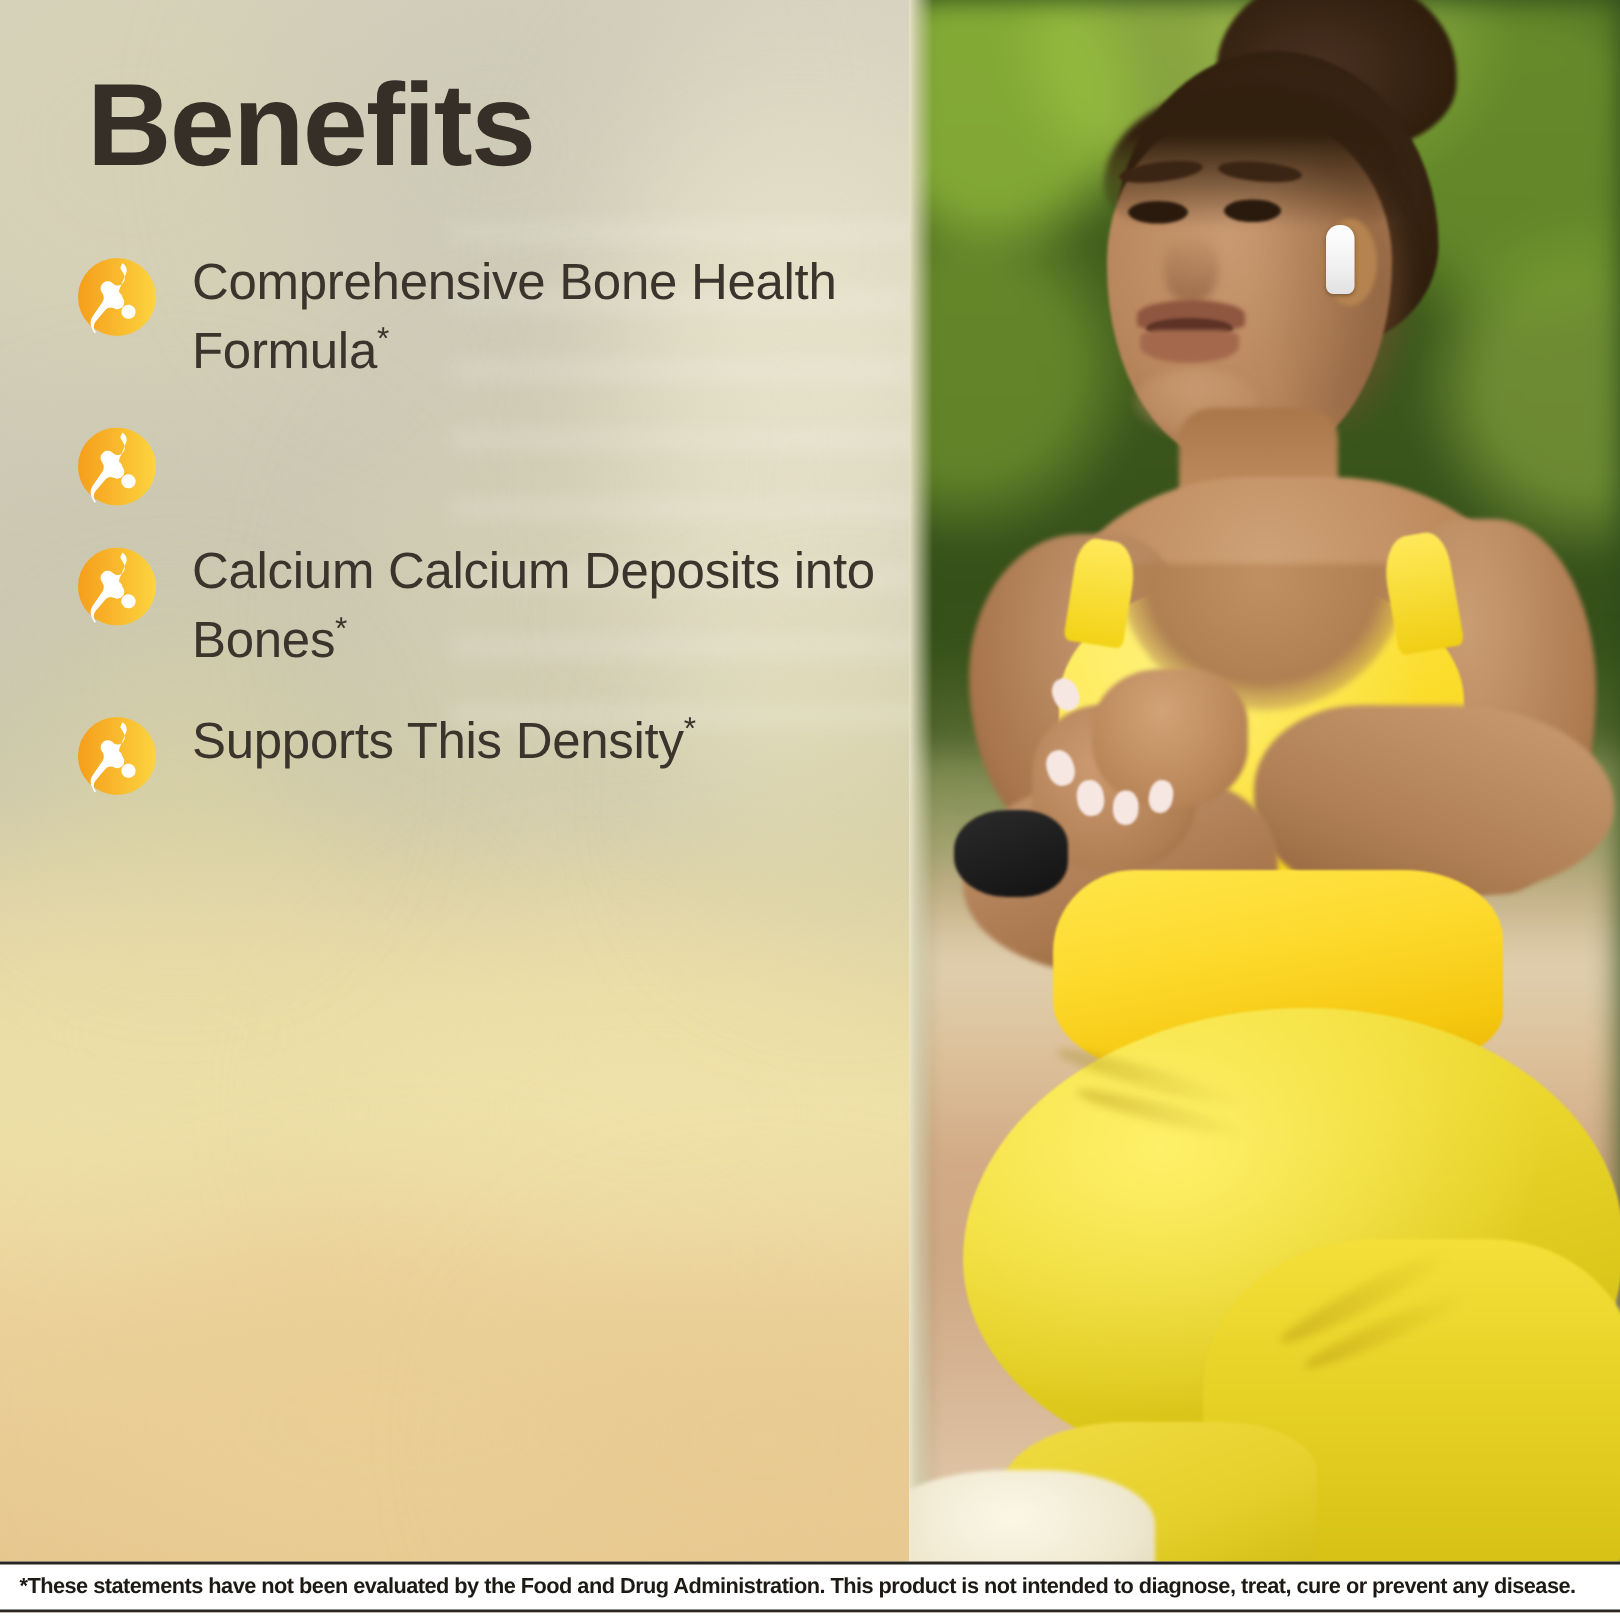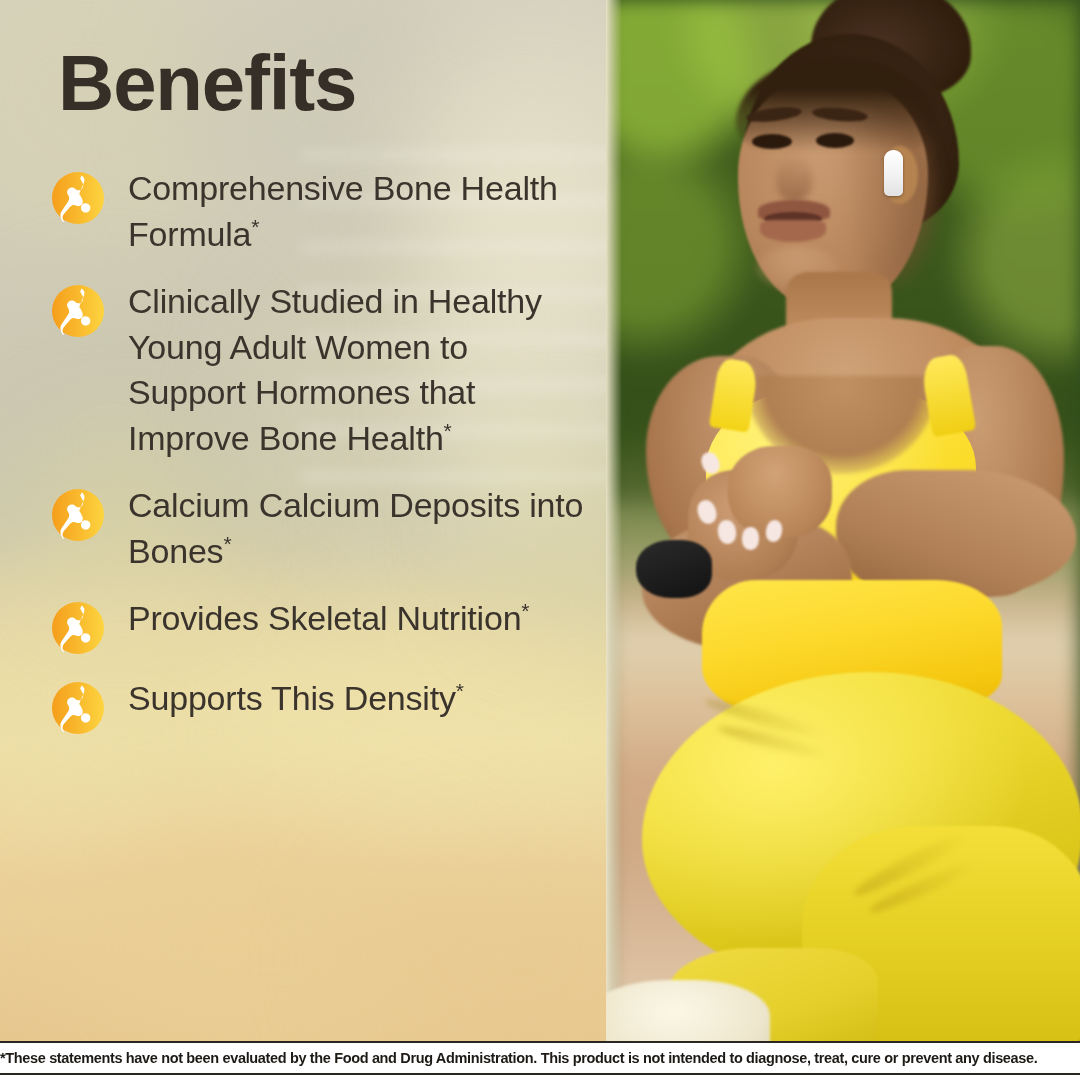--- a/index.html
+++ b/index.html
@@ -349,20 +349,21 @@
     width: 1080px;
     height: 34px;
     background: #ffffff;
     border-top: 2px solid #2a2622;
     border-bottom: 2px solid #2a2622;
     display: flex;
     align-items: center;
     box-sizing: border-box;
   }
   .footer-text {
+    padding-left: 13px;
     font-size: 14.5px;
     font-weight: 700;
     color: #1d1a16;
     letter-spacing: -0.35px;
     white-space: nowrap;
   }
   .footer-strip {
     position: absolute;
     left: 0;
     bottom: 0;
@@ -478,46 +479,34 @@
 
     <div class="bullet">
       <span class="bullet-icon">
         <svg viewBox="0 0 52 52" width="52" height="52" aria-hidden="true">
           <circle cx="26" cy="26" r="26" fill="url(#g1)"></circle>
           <path d="M29.5 3.5c2.6 1.3 3.6 4.1 2.6 6.7l-4.2 9.9c-1 2.3-.5 4.6 1.2 5.9 1.8 1.4 2.3 3.9 1.1 5.9-1.3 2.1-4 2.8-6.2 1.6-1.9-1-4.2-.6-5.6 1l-6.5 7.6c-1.9 2.2-1.8 5.4.2 7.4l-1 .6C8.2 46 7.6 42.2 9.6 39.2l6.7-9.9c1.3-1.9 1.2-4.4-.2-6.2-1.5-1.9-1.3-4.6.5-6.3 1.9-1.8 4.9-1.7 6.7.2 1.5 1.6 4 1.8 5.8.5l.1-.1c2-1.5 2.6-4.2 1.4-6.4l-2.4-4.4 1.3-3.1z" fill="#ffffff"></path>
           <path d="M22.5 22.2c2.6-1.1 5.6.1 6.7 2.7 1.1 2.6-.1 5.6-2.7 6.7-2.6 1.1-5.6-.1-6.7-2.7-1.1-2.6.1-5.6 2.7-6.7z" fill="#ffffff"></path>
           <path d="M31.8 31.5c2.4-1 5.2.1 6.2 2.5 1 2.4-.1 5.2-2.5 6.2-2.4 1-5.2-.1-6.2-2.5-1-2.4.1-5.2 2.5-6.2z" fill="#ffffff"></path>
         </svg>
       </span>
-      <span class="bullet-text"><span>Clinically Studied in Healthy Young Adult Women to Support Hormones that Improve Bone Health</span><sup>*</sup></span>
     </div>
 
     <div class="bullet">
       <span class="bullet-icon">
         <svg viewBox="0 0 52 52" width="52" height="52" aria-hidden="true">
           <circle cx="26" cy="26" r="26" fill="url(#g1)"></circle>
           <path d="M29.5 3.5c2.6 1.3 3.6 4.1 2.6 6.7l-4.2 9.9c-1 2.3-.5 4.6 1.2 5.9 1.8 1.4 2.3 3.9 1.1 5.9-1.3 2.1-4 2.8-6.2 1.6-1.9-1-4.2-.6-5.6 1l-6.5 7.6c-1.9 2.2-1.8 5.4.2 7.4l-1 .6C8.2 46 7.6 42.2 9.6 39.2l6.7-9.9c1.3-1.9 1.2-4.4-.2-6.2-1.5-1.9-1.3-4.6.5-6.3 1.9-1.8 4.9-1.7 6.7.2 1.5 1.6 4 1.8 5.8.5l.1-.1c2-1.5 2.6-4.2 1.4-6.4l-2.4-4.4 1.3-3.1z" fill="#ffffff"></path>
           <path d="M22.5 22.2c2.6-1.1 5.6.1 6.7 2.7 1.1 2.6-.1 5.6-2.7 6.7-2.6 1.1-5.6-.1-6.7-2.7-1.1-2.6.1-5.6 2.7-6.7z" fill="#ffffff"></path>
           <path d="M31.8 31.5c2.4-1 5.2.1 6.2 2.5 1 2.4-.1 5.2-2.5 6.2-2.4 1-5.2-.1-6.2-2.5-1-2.4.1-5.2 2.5-6.2z" fill="#ffffff"></path>
         </svg>
       </span>
       <span class="bullet-text"><span>Calcium Calcium Deposits into Bones</span><sup>*</sup></span>
     </div>
 
-    <div class="bullet">
-      <span class="bullet-icon">
-        <svg viewBox="0 0 52 52" width="52" height="52" aria-hidden="true">
-          <circle cx="26" cy="26" r="26" fill="url(#g1)"></circle>
-          <path d="M29.5 3.5c2.6 1.3 3.6 4.1 2.6 6.7l-4.2 9.9c-1 2.3-.5 4.6 1.2 5.9 1.8 1.4 2.3 3.9 1.1 5.9-1.3 2.1-4 2.8-6.2 1.6-1.9-1-4.2-.6-5.6 1l-6.5 7.6c-1.9 2.2-1.8 5.4.2 7.4l-1 .6C8.2 46 7.6 42.2 9.6 39.2l6.7-9.9c1.3-1.9 1.2-4.4-.2-6.2-1.5-1.9-1.3-4.6.5-6.3 1.9-1.8 4.9-1.7 6.7.2 1.5 1.6 4 1.8 5.8.5l.1-.1c2-1.5 2.6-4.2 1.4-6.4l-2.4-4.4 1.3-3.1z" fill="#ffffff"></path>
-          <path d="M22.5 22.2c2.6-1.1 5.6.1 6.7 2.7 1.1 2.6-.1 5.6-2.7 6.7-2.6 1.1-5.6-.1-6.7-2.7-1.1-2.6.1-5.6 2.7-6.7z" fill="#ffffff"></path>
-          <path d="M31.8 31.5c2.4-1 5.2.1 6.2 2.5 1 2.4-.1 5.2-2.5 6.2-2.4 1-5.2-.1-6.2-2.5-1-2.4.1-5.2 2.5-6.2z" fill="#ffffff"></path>
-        </svg>
-      </span>
-      <span class="bullet-text"><span>Provides Skeletal Nutrition</span><sup>*</sup></span>
-    </div>
 
     <div class="bullet">
       <span class="bullet-icon">
         <svg viewBox="0 0 52 52" width="52" height="52" aria-hidden="true">
           <circle cx="26" cy="26" r="26" fill="url(#g1)"></circle>
           <path d="M29.5 3.5c2.6 1.3 3.6 4.1 2.6 6.7l-4.2 9.9c-1 2.3-.5 4.6 1.2 5.9 1.8 1.4 2.3 3.9 1.1 5.9-1.3 2.1-4 2.8-6.2 1.6-1.9-1-4.2-.6-5.6 1l-6.5 7.6c-1.9 2.2-1.8 5.4.2 7.4l-1 .6C8.2 46 7.6 42.2 9.6 39.2l6.7-9.9c1.3-1.9 1.2-4.4-.2-6.2-1.5-1.9-1.3-4.6.5-6.3 1.9-1.8 4.9-1.7 6.7.2 1.5 1.6 4 1.8 5.8.5l.1-.1c2-1.5 2.6-4.2 1.4-6.4l-2.4-4.4 1.3-3.1z" fill="#ffffff"></path>
           <path d="M22.5 22.2c2.6-1.1 5.6.1 6.7 2.7 1.1 2.6-.1 5.6-2.7 6.7-2.6 1.1-5.6-.1-6.7-2.7-1.1-2.6.1-5.6 2.7-6.7z" fill="#ffffff"></path>
           <path d="M31.8 31.5c2.4-1 5.2.1 6.2 2.5 1 2.4-.1 5.2-2.5 6.2-2.4 1-5.2-.1-6.2-2.5-1-2.4.1-5.2 2.5-6.2z" fill="#ffffff"></path>
         </svg>
       </span>

